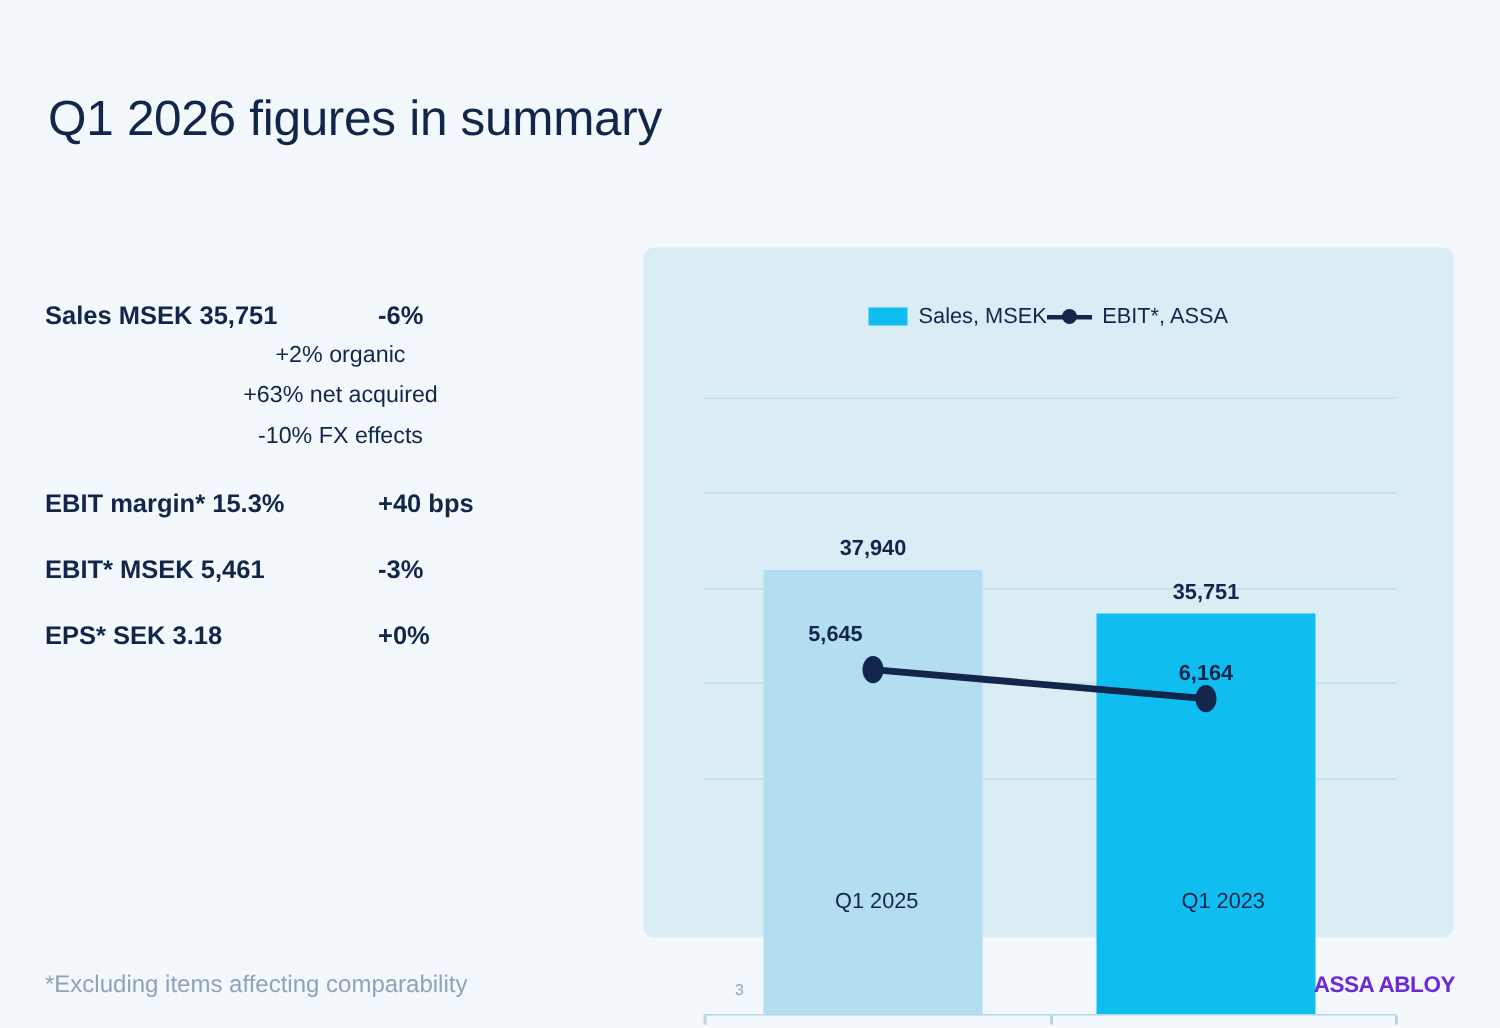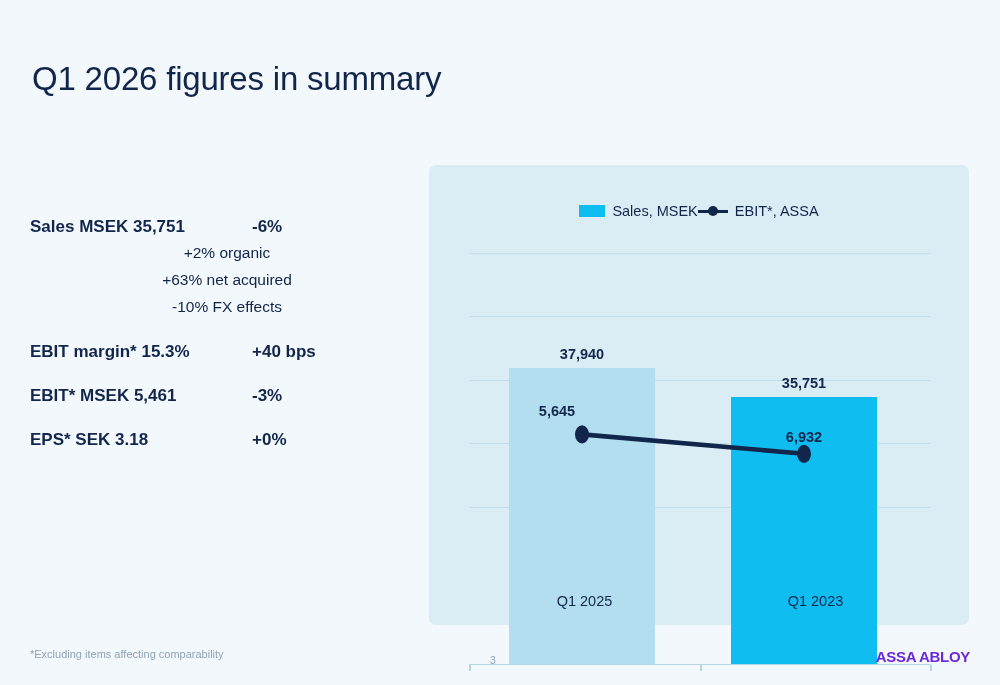--- a/index.html
+++ b/index.html
@@ -38,21 +38,20 @@
     position: absolute;
     left: 30px;
     top: 202px;
     width: 380px;
   }
   .metric-group { margin-bottom: 22px; }
   .metric-row {
     display: flex;
     align-items: baseline;
     line-height: 1.0;
-    margin-top: 16px;
   }
   .metric-label {
     width: 222px;
     font-size: 17px;
     font-weight: bold;
     color: #12254b;
     white-space: nowrap;
   }
   .metric-value {
     font-size: 17px;
@@ -128,21 +127,21 @@
     left: 10px; top: 1px;
     width: 10px; height: 10px;
     border-radius: 50%;
     background: #12254b;
   }
 
   
   .plot {
     position: absolute;
     left: 40px;
-    top: 88px;
+    top: 100px;
     width: 462px;
     height: 412px;
   }
   .gridline {
     position: absolute;
     left: 0;
     width: 100%;
     height: 1px;
     background: #c3dfeb;
   }
@@ -211,21 +210,21 @@
     font-size: 14.5px;
     color: #12254b;
     white-space: nowrap;
   }
 
   
   .footnote {
     position: absolute;
     left: 30px;
     top: 648px;
-    font-size: 11px;
+    font-size: 16px;
     color: #8fa3b8;
     white-space: nowrap;
   }
   .page-number {
     position: absolute;
     left: 490px;
     top: 654px;
     font-size: 10.5px;
     color: #8fa3b8;
   }
@@ -310,21 +309,21 @@
       <div class="bar-label l0">37,940</div>
       <div class="bar-label l1">35,751</div>
 
       <svg class="line-svg" viewBox="0 0 462 318" preserveAspectRatio="none">
         <line x1="113" y1="140" x2="335" y2="155" stroke="#12254b" stroke-width="3.5"></line>
         <circle cx="113" cy="140" r="7" fill="#12254b"></circle>
         <circle cx="335" cy="155" r="7" fill="#12254b"></circle>
       </svg>
 
       <div class="point-label p0">5,645</div>
-      <div class="point-label p1">6,932</div>
+      <div class="point-label p1">6,164</div>
 
       <div class="axis-line"></div>
       <div class="tick" style="left:0px;"></div>
       <div class="tick" style="left:231px;"></div>
       <div class="tick" style="left:461px;"></div>
     </div>
 
     <div class="x-labels">
       <div class="x-label">Q1 2025</div>
       <div class="x-label">Q1 2023</div>

